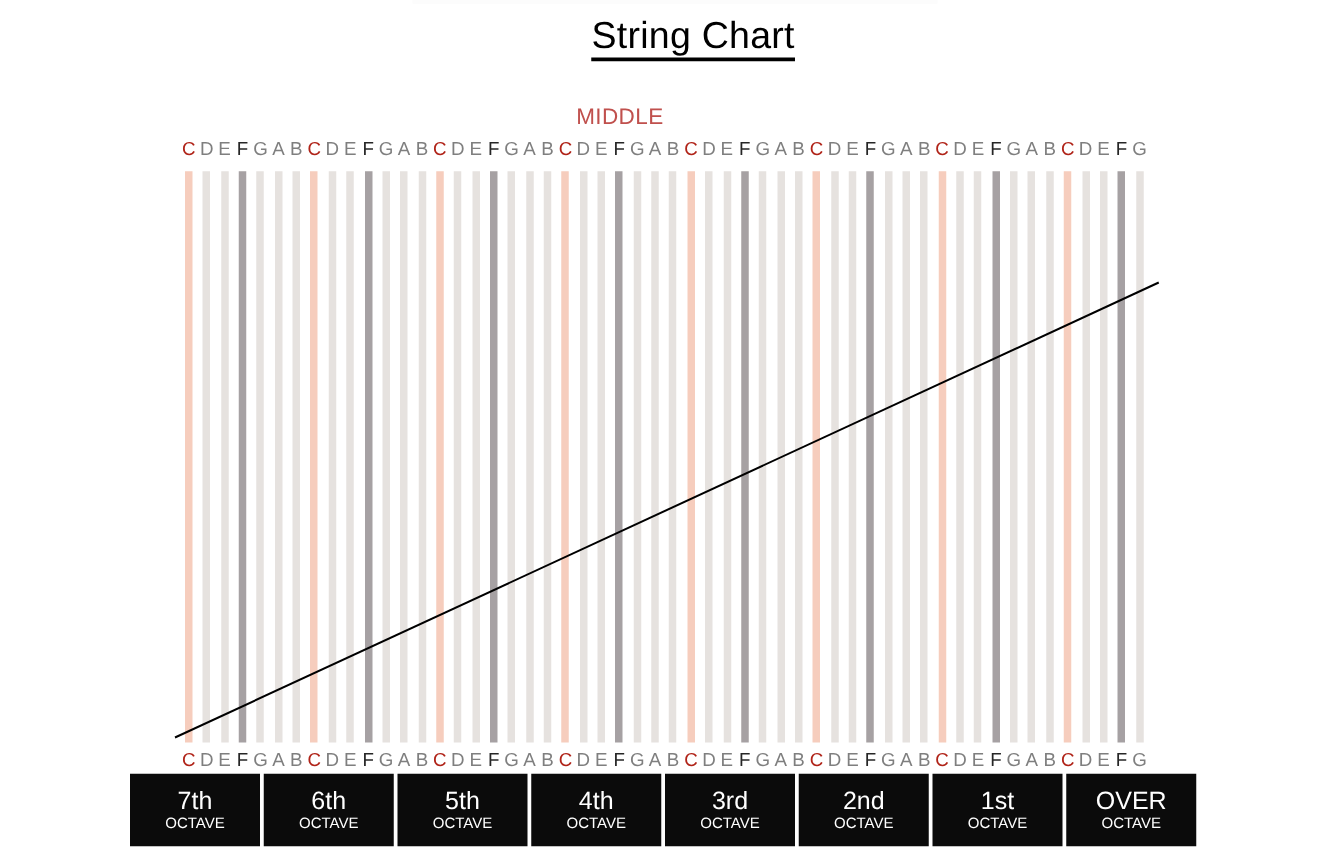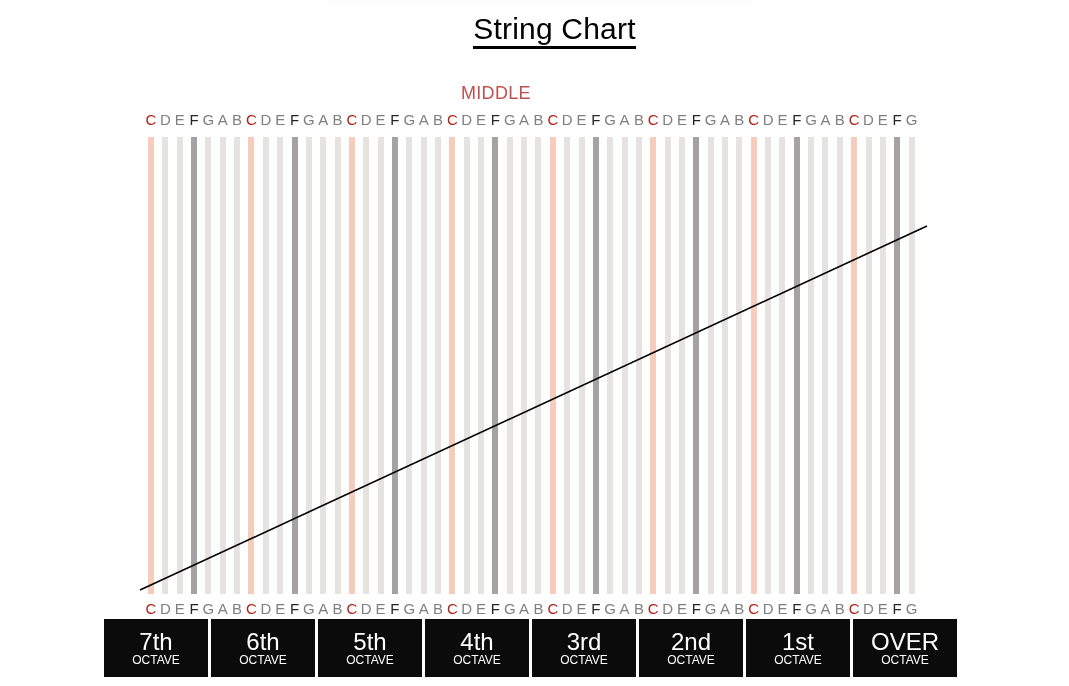--- a/index.html
+++ b/index.html
@@ -140,21 +140,21 @@
     background: #0b0b0b;
     color: #ffffff;
     width: 104px;
     height: 58px;
     display: flex;
     flex-direction: column;
     align-items: center;
     justify-content: center;
     line-height: 1.08;
   }
-  .octave-ord  { font-size: 24px; }
+  .octave-ord  { font-size: 20px; }
   .octave-word { font-size: 12px; }
 </style>
 </head>
 <body>
 
 <div id="stage">
 
   <div id="top-sliver"></div>
 
   <div id="title">

